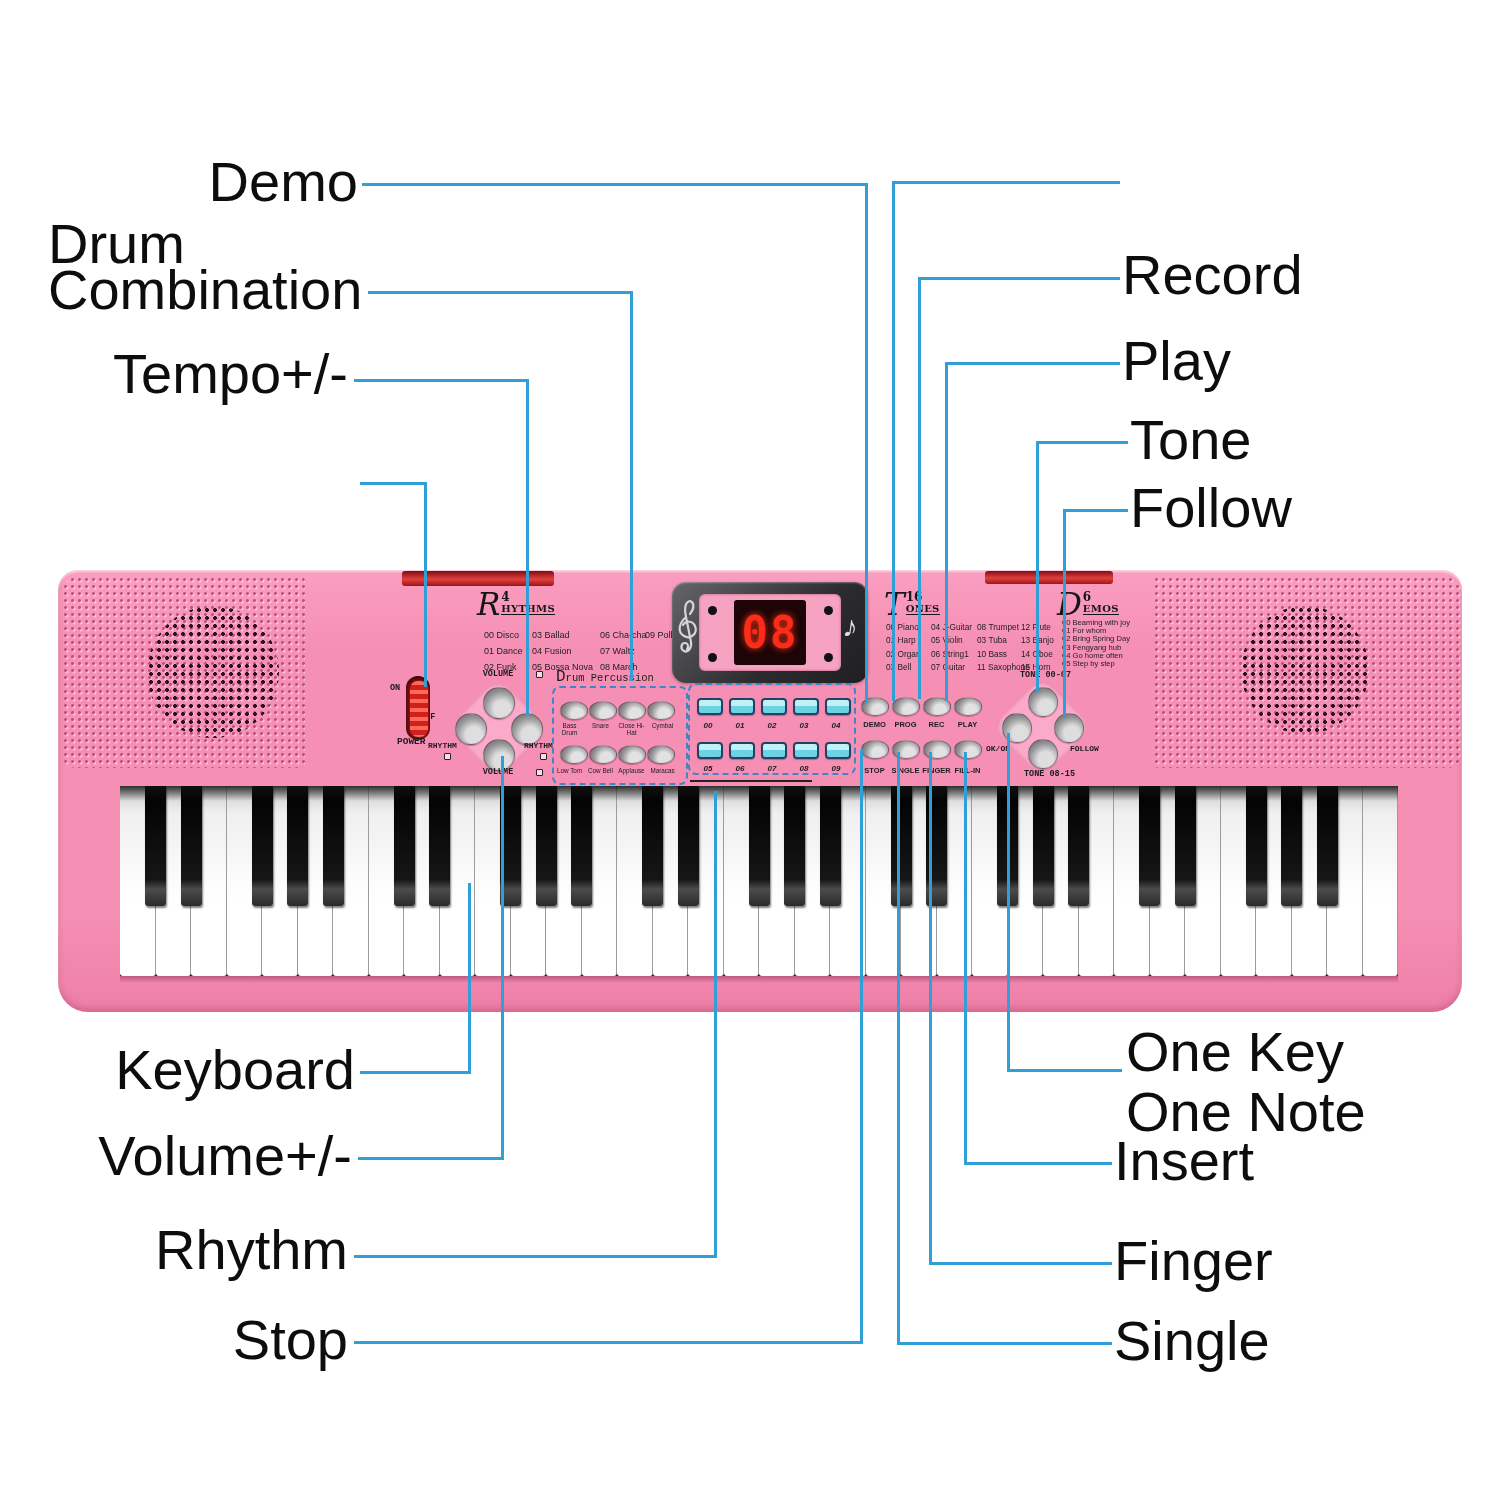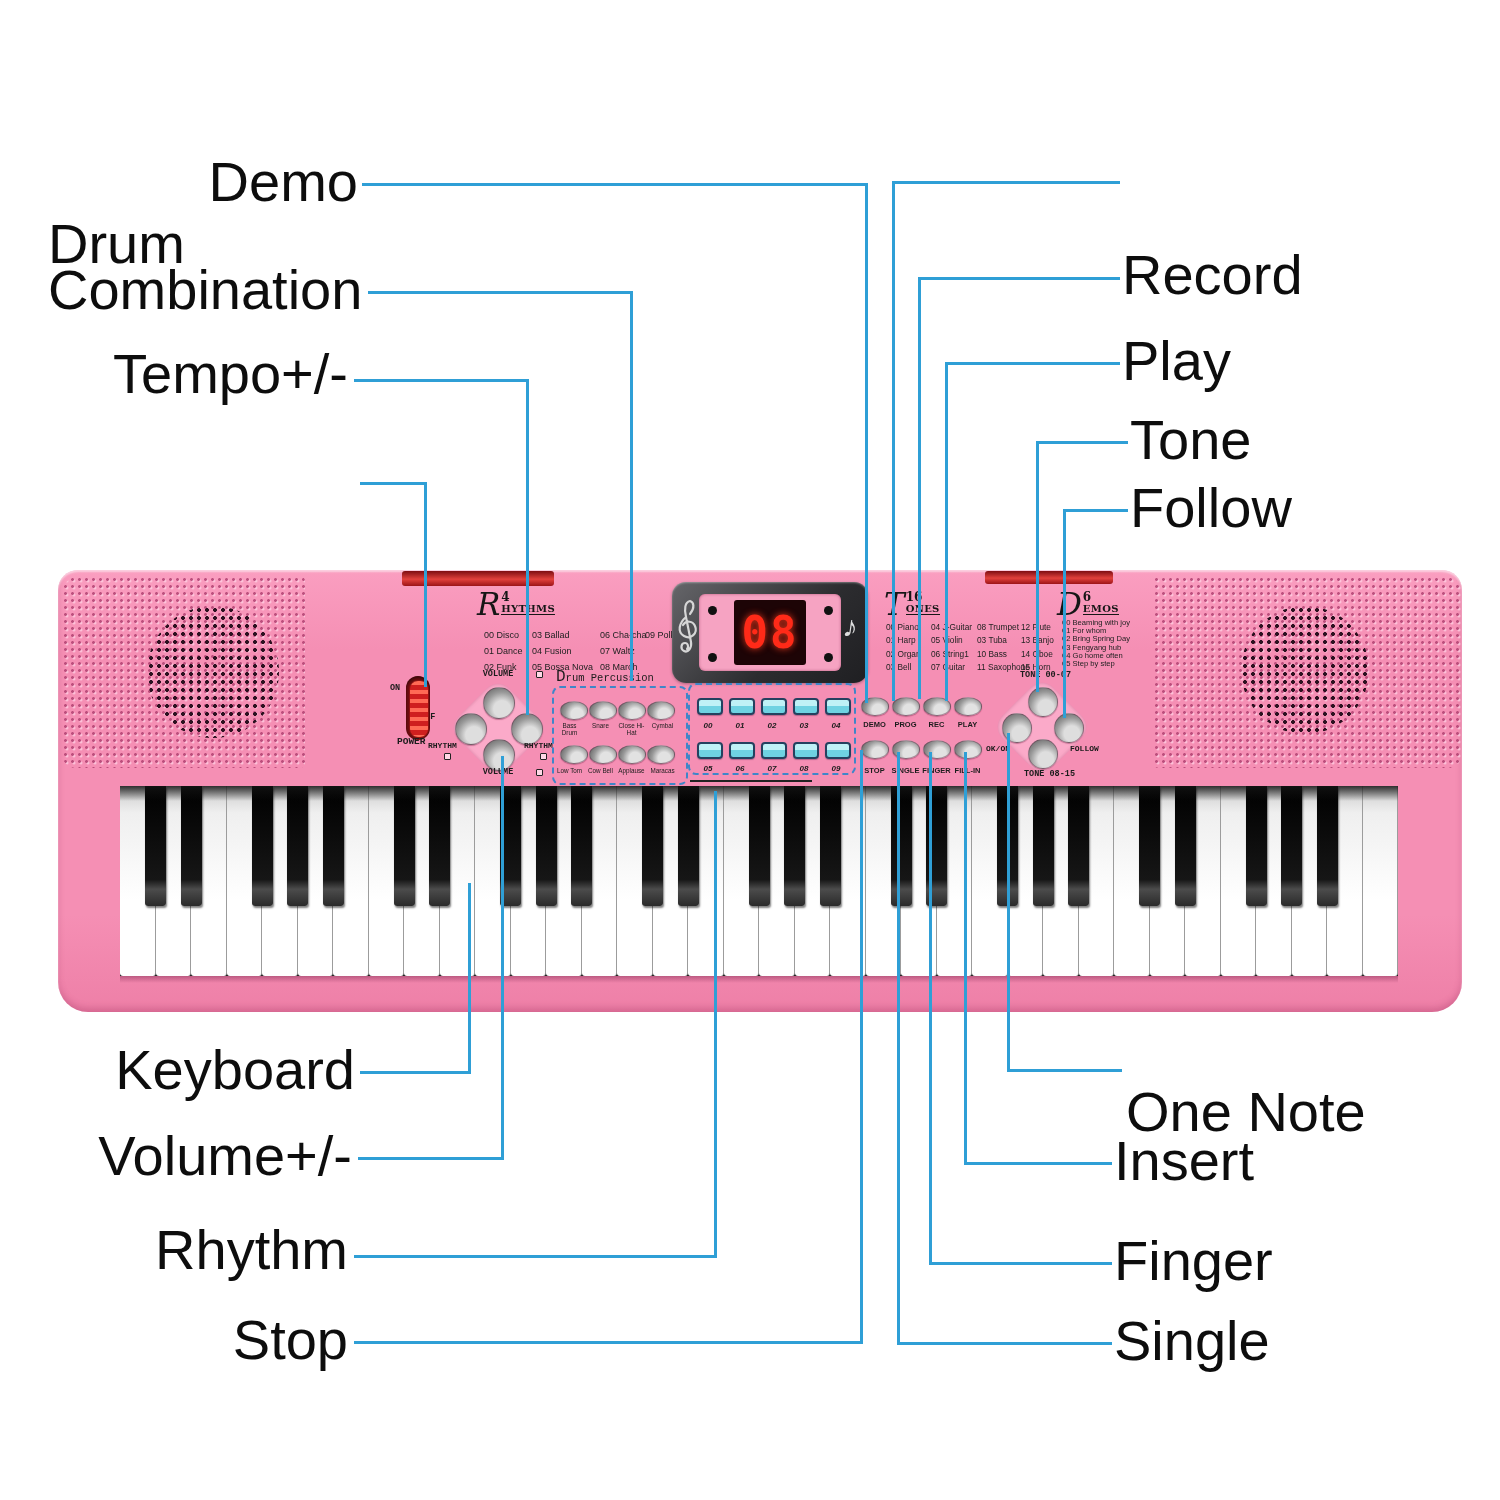--- a/index.html
+++ b/index.html
@@ -86,20 +86,21 @@
   <div class="lab" style="left:48px;top:260px;">Combination</div>
   <div class="lab" style="right:1152px;top:344px;">Tempo+/-</div>
   <div class="lab" style="right:1145px;top:1040px;">Keyboard</div>
   <div class="lab" style="right:1148px;top:1126px;">Volume+/-</div>
   <div class="lab" style="right:1152px;top:1220px;">Rhythm</div>
   <div class="lab" style="right:1152px;top:1310px;">Stop</div>
   <div class="lab" style="left:1122px;top:245px;">Record</div>
   <div class="lab" style="left:1122px;top:331px;">Play</div>
   <div class="lab" style="left:1130px;top:410px;">Tone</div>
   <div class="lab" style="left:1130px;top:478px;">Follow</div>
+  <div class="lab" style="left:1126px;top:1022px;">One Key</div>
   <div class="lab" style="left:1126px;top:1082px;">One Note</div>
   <div class="lab" style="left:1114px;top:1131px;">Insert</div>
   <div class="lab" style="left:1114px;top:1231px;">Finger</div>
   <div class="lab" style="left:1114px;top:1311px;">Single</div>
 
   <div class="cl" style="left:362px;top:183px;width:506px;height:3px;"></div>
   <div class="cl" style="left:368px;top:291px;width:265px;height:3px;"></div>
   <div class="cl" style="left:354px;top:379px;width:175px;height:3px;"></div>
   <div class="cl" style="left:360px;top:482px;width:67px;height:3px;"></div>
   <div class="cl" style="left:360px;top:1071px;width:111px;height:3px;"></div>

